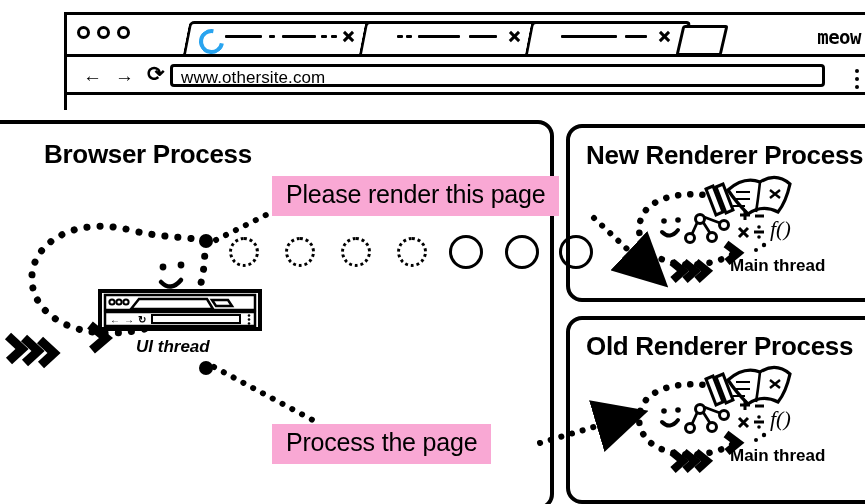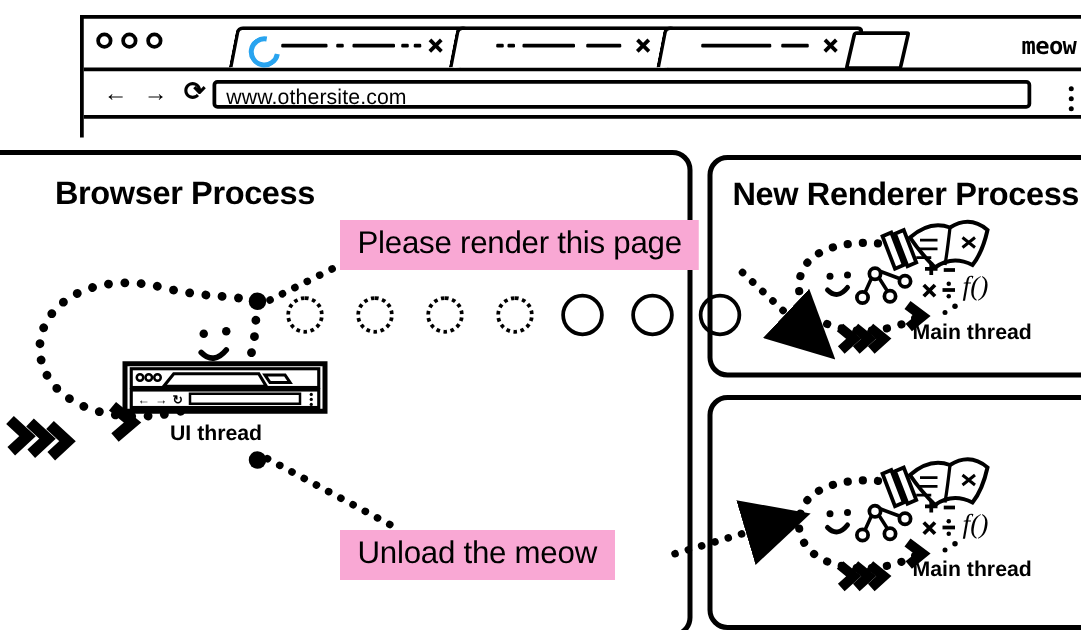--- a/index.html
+++ b/index.html
@@ -148,20 +148,21 @@
       </div>
     </div>
   </div>
 
   <div id="browser-process" class="procbox"></div>
   <div id="new-renderer" class="procbox"></div>
   <div id="old-renderer" class="procbox"></div>
 
   <div id="browser-title" class="ptitle">Browser Process</div>
   <div id="new-title" class="ptitle">New Renderer Process</div>
+  <div id="old-title" class="ptitle">Old Renderer Process</div>
 
   <svg class="over" viewBox="0 0 865 504">
     <defs>
       <marker id="tri" markerWidth="9" markerHeight="9" refX="3" refY="4.5" orient="auto">
         <path d="M0,0 L9,4.5 L0,9 z" fill="#000"></path>
       </marker>
     </defs>
 
     <g>
       <path d="M205,243 C205,300 190,320 140,330 C80,342 35,318 32,282
@@ -299,20 +300,20 @@
   <div class="bigdot" style="left:199px;top:361px;"></div>
 
   <div class="task pending" style="left:229px;top:237px;"></div>
   <div class="task pending" style="left:285px;top:237px;"></div>
   <div class="task pending" style="left:341px;top:237px;"></div>
   <div class="task pending" style="left:397px;top:237px;"></div>
   <div class="task solid" style="left:449px;top:235px;width:34px;height:34px;"></div>
   <div class="task solid" style="left:505px;top:235px;width:34px;height:34px;"></div>
   <div class="task solid" style="left:559px;top:235px;width:34px;height:34px;"></div>
 
-  <div class="lbl" style="left:136px;top:337px;">UI thread</div>
+  <div class="lbl" style="left:136px;top:337px;font-style:italic;">UI thread</div>
   <div class="lbl" style="left:730px;top:256px;">Main thread</div>
   <div class="lbl" style="left:730px;top:446px;">Main thread</div>
 
   <div id="chip-render" class="chip">Please render this page</div>
-  <div id="chip-unload" class="chip">Unload the meow</div>
+  <div id="chip-unload" class="chip">Process the page</div>
 
 </div>
 
 </body></html>

